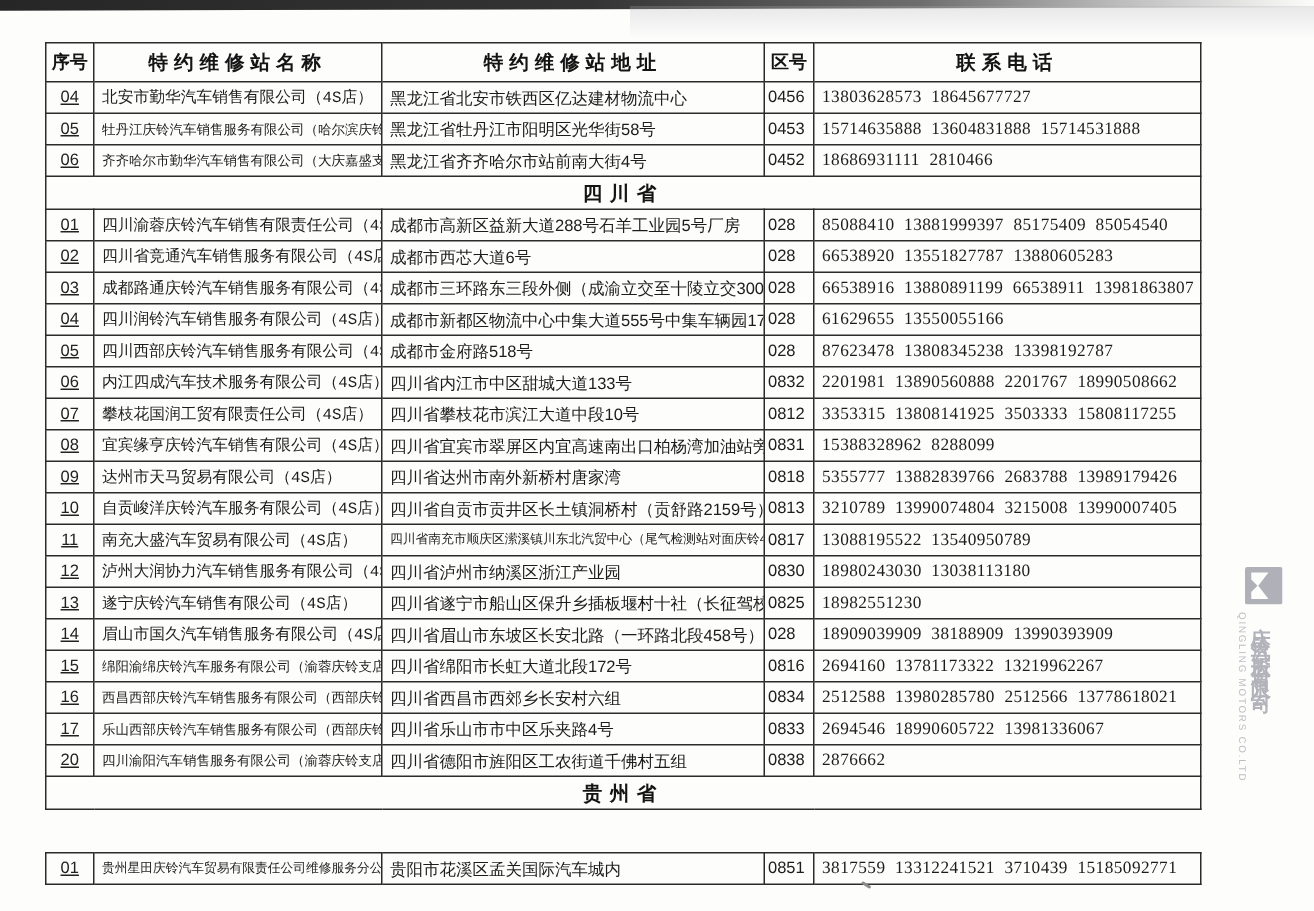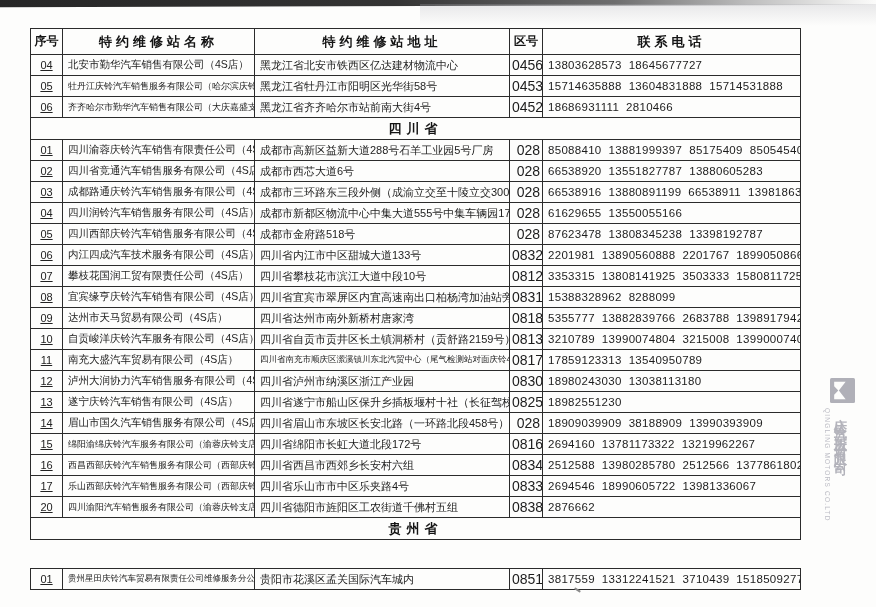--- a/index.html
+++ b/index.html
@@ -31,24 +31,24 @@
   th{
     height:25px;font-size:13px;font-weight:bold;letter-spacing:4px;
     text-align:center;padding:0;color:#141414;
   }
   td{height:20px;}
   td.band{
     height:21px;text-align:center;font-size:13px;font-weight:bold;
     letter-spacing:5px;color:#141414;margin-left:32px;
   }
   td.col-no{text-align:center;font-size:11px;color:#222;text-decoration:underline;}
-  td.col-name{font-size:10.5px;}
+  td.col-name{font-size:10.5px;font-family:Liberation Mono, monospace;}
   td.col-addr{font-size:11px;}
-  td.col-code{text-align:right;font-size:14px;padding:0 2px;}
-  td.col-phone{font-size:11.5px;white-space:pre;letter-spacing:.3px;}
+  td.col-code{text-align:left;font-size:11px;padding:0 2px;}
+  td.col-phone{font-size:11.5px;white-space:pre;letter-spacing:.3px;font-family:Liberation Serif, serif;}
   td.sz-s{font-size:9px;}
   td.sz-xs{font-size:8.5px;}
 
   
   .watermark{position:absolute;left:822px;top:378px;width:48px;color:#b3b3bb;}
   .wm-logo{display:block;margin:0 0 5px 8px;}
   .wm-text{display:flex;flex-direction:row;align-items:flex-start;}
   .wm-en{
     writing-mode:vertical-rl;font-size:6.5px;letter-spacing:1.2px;
     color:#bdbdc5;margin-right:0;line-height:10px;
@@ -178,21 +178,21 @@
         <td class="col-name">自贡峻洋庆铃汽车服务有限公司（4S店）</td>
         <td class="col-addr">四川省自贡市贡井区长土镇洞桥村（贡舒路2159号）</td>
         <td class="col-code">0813</td>
         <td class="col-phone">3210789  13990074804  3215008  13990007405</td>
       </tr>
       <tr>
         <td class="col-no">11</td>
         <td class="col-name">南充大盛汽车贸易有限公司（4S店）</td>
         <td class="col-addr sz-xs">四川省南充市顺庆区潆溪镇川东北汽贸中心（尾气检测站对面庆铃4S店）</td>
         <td class="col-code">0817</td>
-        <td class="col-phone">17859123313  13540950789</td>
+        <td class="col-phone">13088195522  13540950789</td>
       </tr>
       <tr>
         <td class="col-no">12</td>
         <td class="col-name">泸州大润协力汽车销售服务有限公司（4S店）</td>
         <td class="col-addr">四川省泸州市纳溪区浙江产业园</td>
         <td class="col-code">0830</td>
         <td class="col-phone">18980243030  13038113180</td>
       </tr>
       <tr>
         <td class="col-no">13</td>

